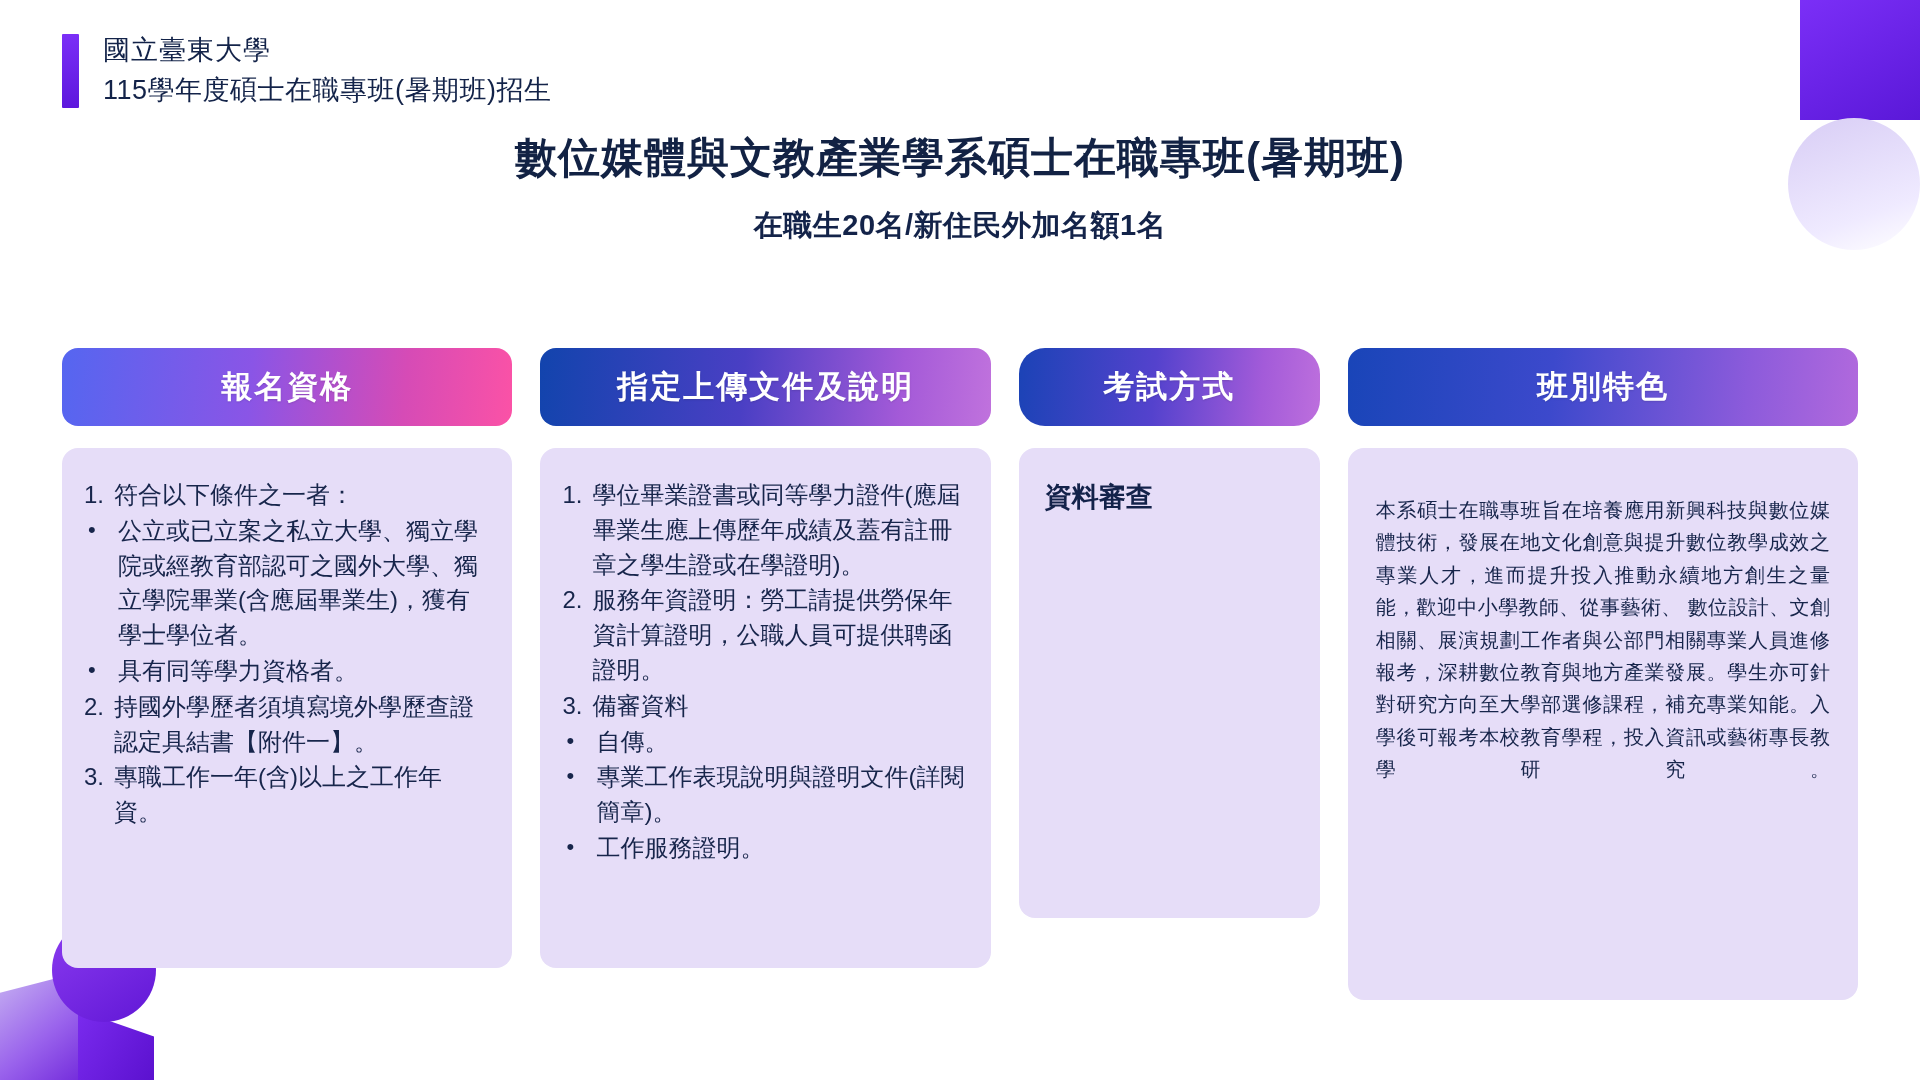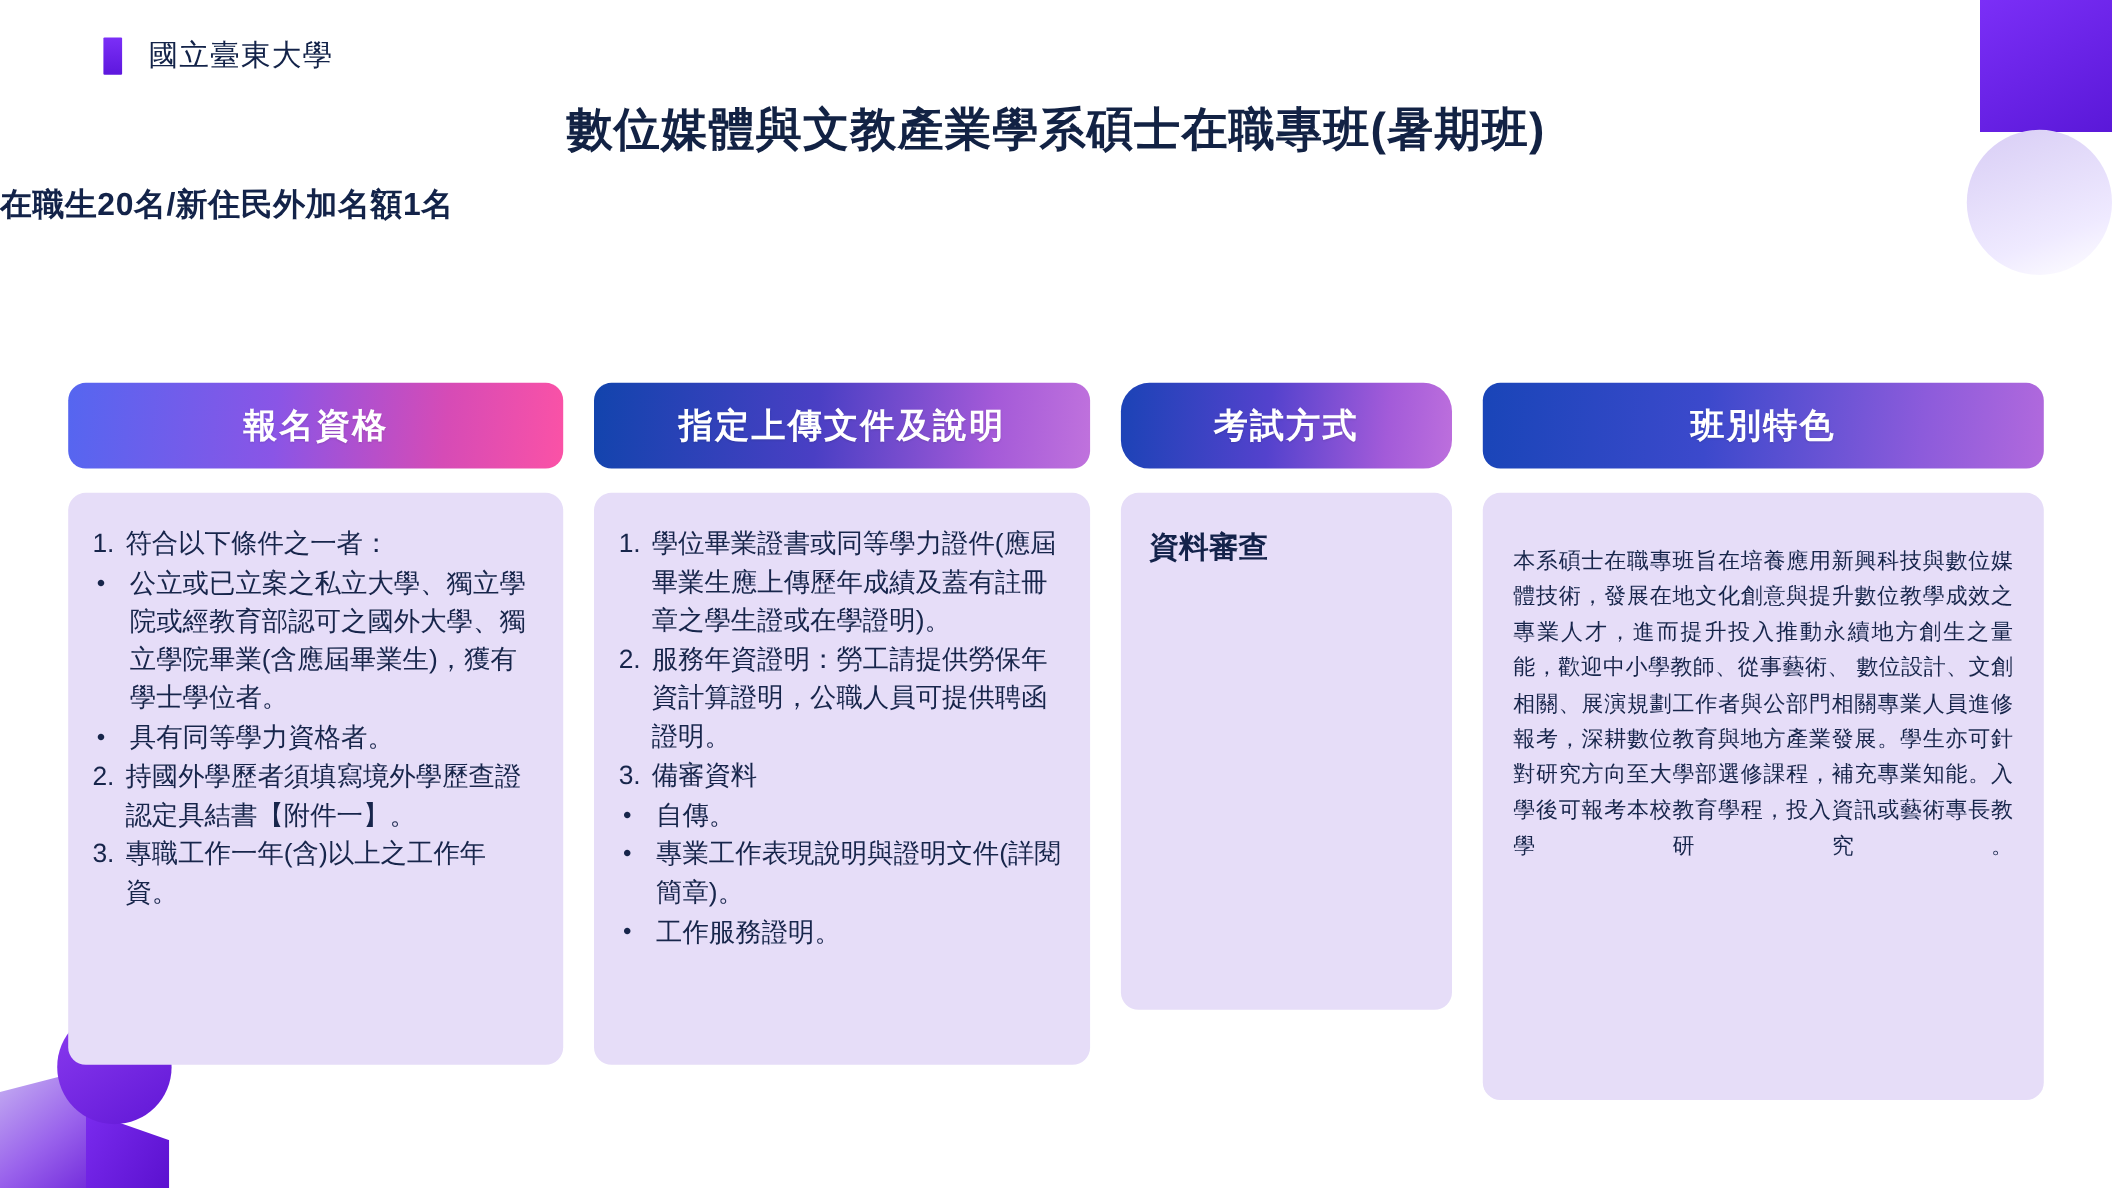--- a/index.html
+++ b/index.html
@@ -52,21 +52,21 @@
   }
 
   
   .header {
     position: relative;
     padding: 34px 0 0 0;
   }
   .org-block {
     display: flex;
     align-items: stretch;
-    margin-left: 94px;
+    margin-left: 62px;
   }
   .org-bar {
     width: 17px;
     background: linear-gradient(180deg, #7b2ff7 0%, #5d17dd 100%);
     margin-right: 24px;
     border-radius: 1px;
   }
   .org-lines {
     display: flex;
     flex-direction: column;
@@ -93,21 +93,21 @@
     text-align: center;
     font-size: 42px;
     font-weight: 800;
     letter-spacing: 1px;
     color: #122244;
     line-height: 1.15;
     padding: 0 40px;
   }
   .sub-title {
     margin-top: 24px;
-    text-align: left;
+    text-align: center;
     font-size: 29px;
     font-weight: 700;
     letter-spacing: 0.5px;
     color: #132349;
   }
 
   
   .cards {
     position: absolute;
     top: 348px;
@@ -202,20 +202,21 @@
 <div class="deco deco-tr-circle"></div>
 <div class="deco deco-bl-blob"></div>
 <div class="deco deco-bl-shard"></div>
 <div class="deco deco-bl-circle"></div>
 
 <div class="header">
   <div class="org-block">
     <div class="org-bar"></div>
     <div class="org-lines">
       <div class="org-line1">國立臺東大學</div>
+      <div class="org-line2">115學年度碩士在職專班(暑期班)招生</div>
     </div>
   </div>
 
   <div class="main-title">數位媒體與文教產業學系碩士在職專班(暑期班)</div>
   <div class="sub-title">在職生20名/新住民外加名額1名</div>
 </div>
 
 <div class="cards">
 
   <div class="card card-1">

